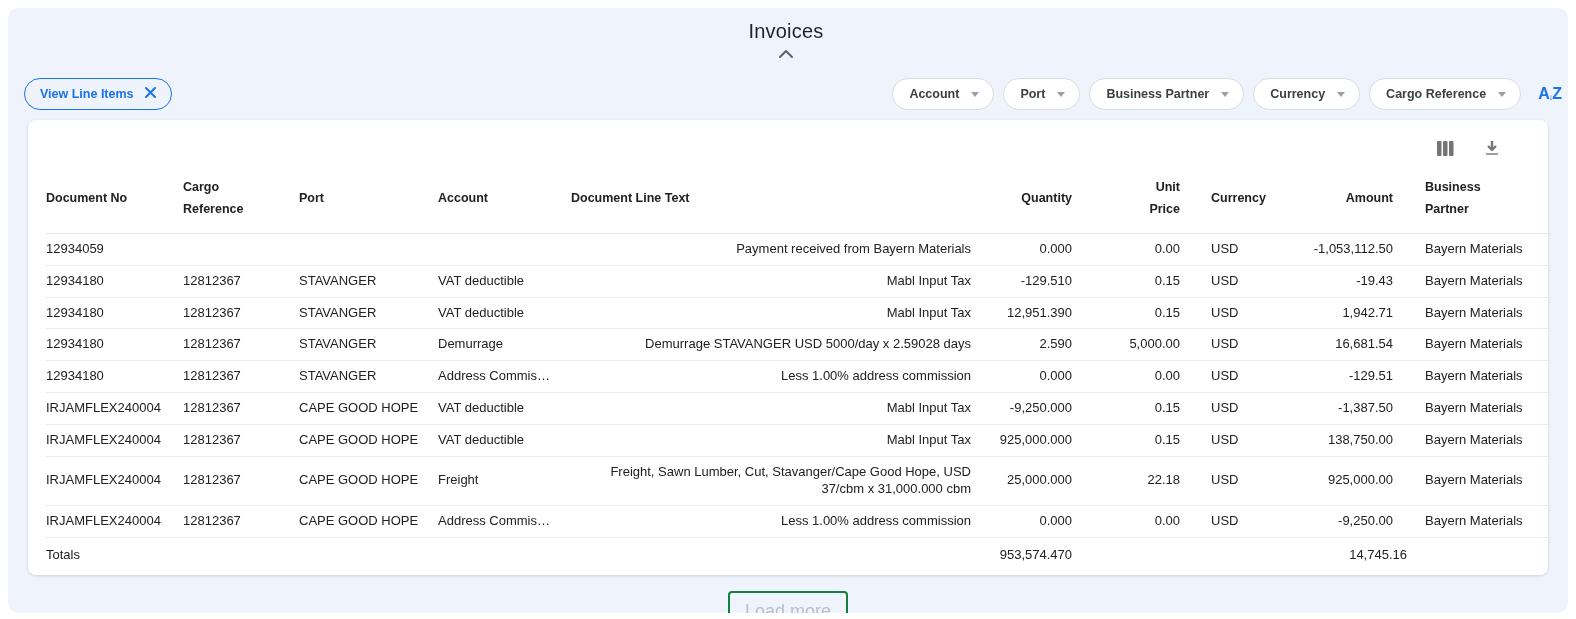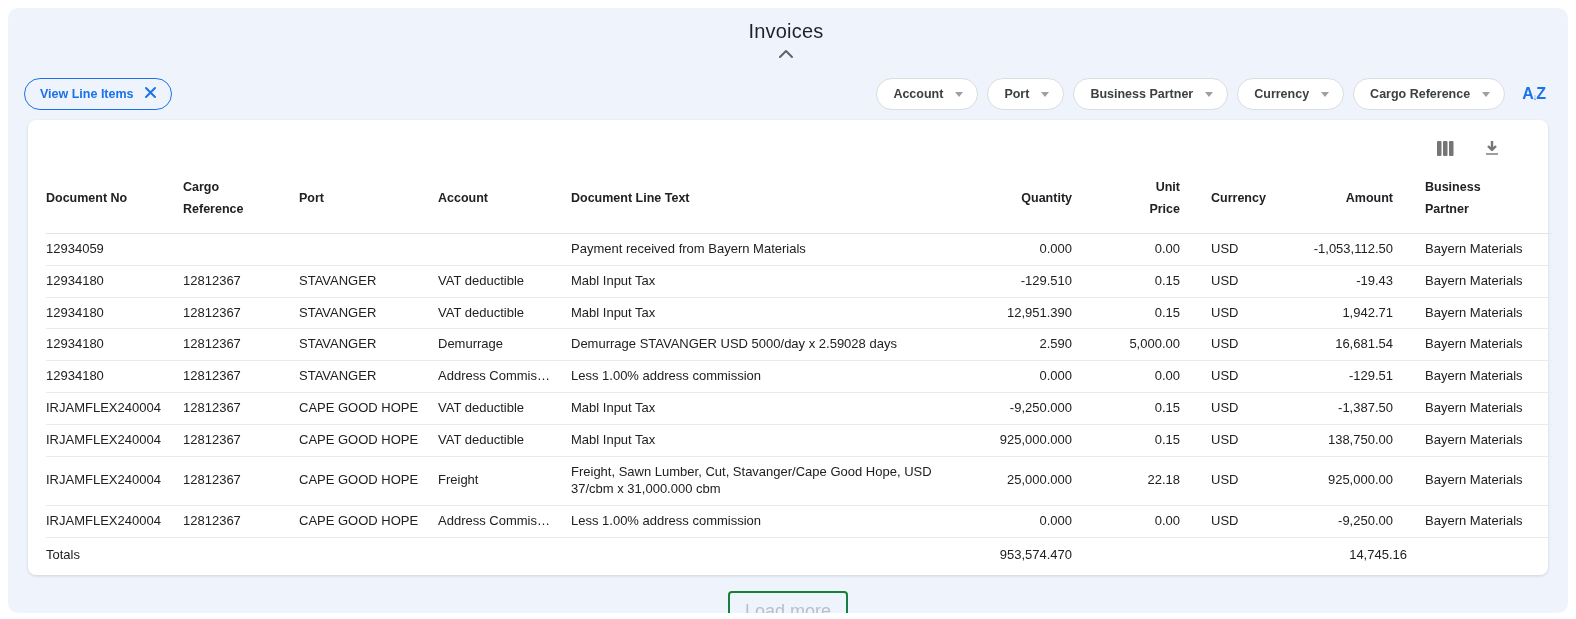--- a/index.html
+++ b/index.html
@@ -16,21 +16,21 @@
     display: flex; justify-content: space-between; align-items: center;
     padding: 12px 20px 0 16px;
     flex-direction: column;
   }
   .page-title { font-size: 20px; font-weight: 400; color: #1f2329; letter-spacing: .2px; }
   .collapse-btn { background: none; border: none; cursor: pointer; padding: 4px; display: flex; }
 
   
   .chips-row {
     display: flex; justify-content: space-between; align-items: center;
-    padding: 12px 22px 10px 16px;
+    padding: 12px 6px 10px 16px;
   }
   .chip-view {
     display: inline-flex; align-items: center; gap: 10px;
     border: 1.5px solid #1a73e8; border-radius: 17px;
     padding: 7px 14px 7px 15px; background: transparent; cursor: pointer;
     color: #1a73e8; font-weight: 700; font-size: 12.5px; font-family: inherit;
   }
   .right-chips { display: flex; align-items: center; gap: 9px; }
   .filter-chip {
     display: inline-flex; align-items: center; gap: 12px;
@@ -63,21 +63,21 @@
   th {
     font-size: 12.5px; font-weight: 700; color: #202124; text-align: left;
     vertical-align: middle; padding: 12px 0; line-height: 1.75;
     white-space: pre-line; border-bottom: 1px solid #e4e4e4;
   }
   td {
     font-size: 13px; color: #212121; vertical-align: middle;
     padding: 7px 0; line-height: 1.3; border-bottom: 1px solid #ebebeb;
     overflow: hidden; white-space: nowrap; text-overflow: ellipsis;
   }
-  td.wrap { white-space: normal; }
+  td.wrap { white-space: normal; text-align: right; }
   .num { text-align: right; }
   .col-currency { padding-left: 31px; }
   .col-bp { padding-left: 18px; }
   .col-amount { padding-right: 14px; }
   tr.totals-row td { border-bottom: none; font-weight: 400; padding: 9px 0 11px; }
 
   
   .load-more-wrap { display: flex; justify-content: center; padding: 16px 0 0; }
   .load-more {
     border: 2px solid #15803d; border-radius: 4px; background: transparent;

